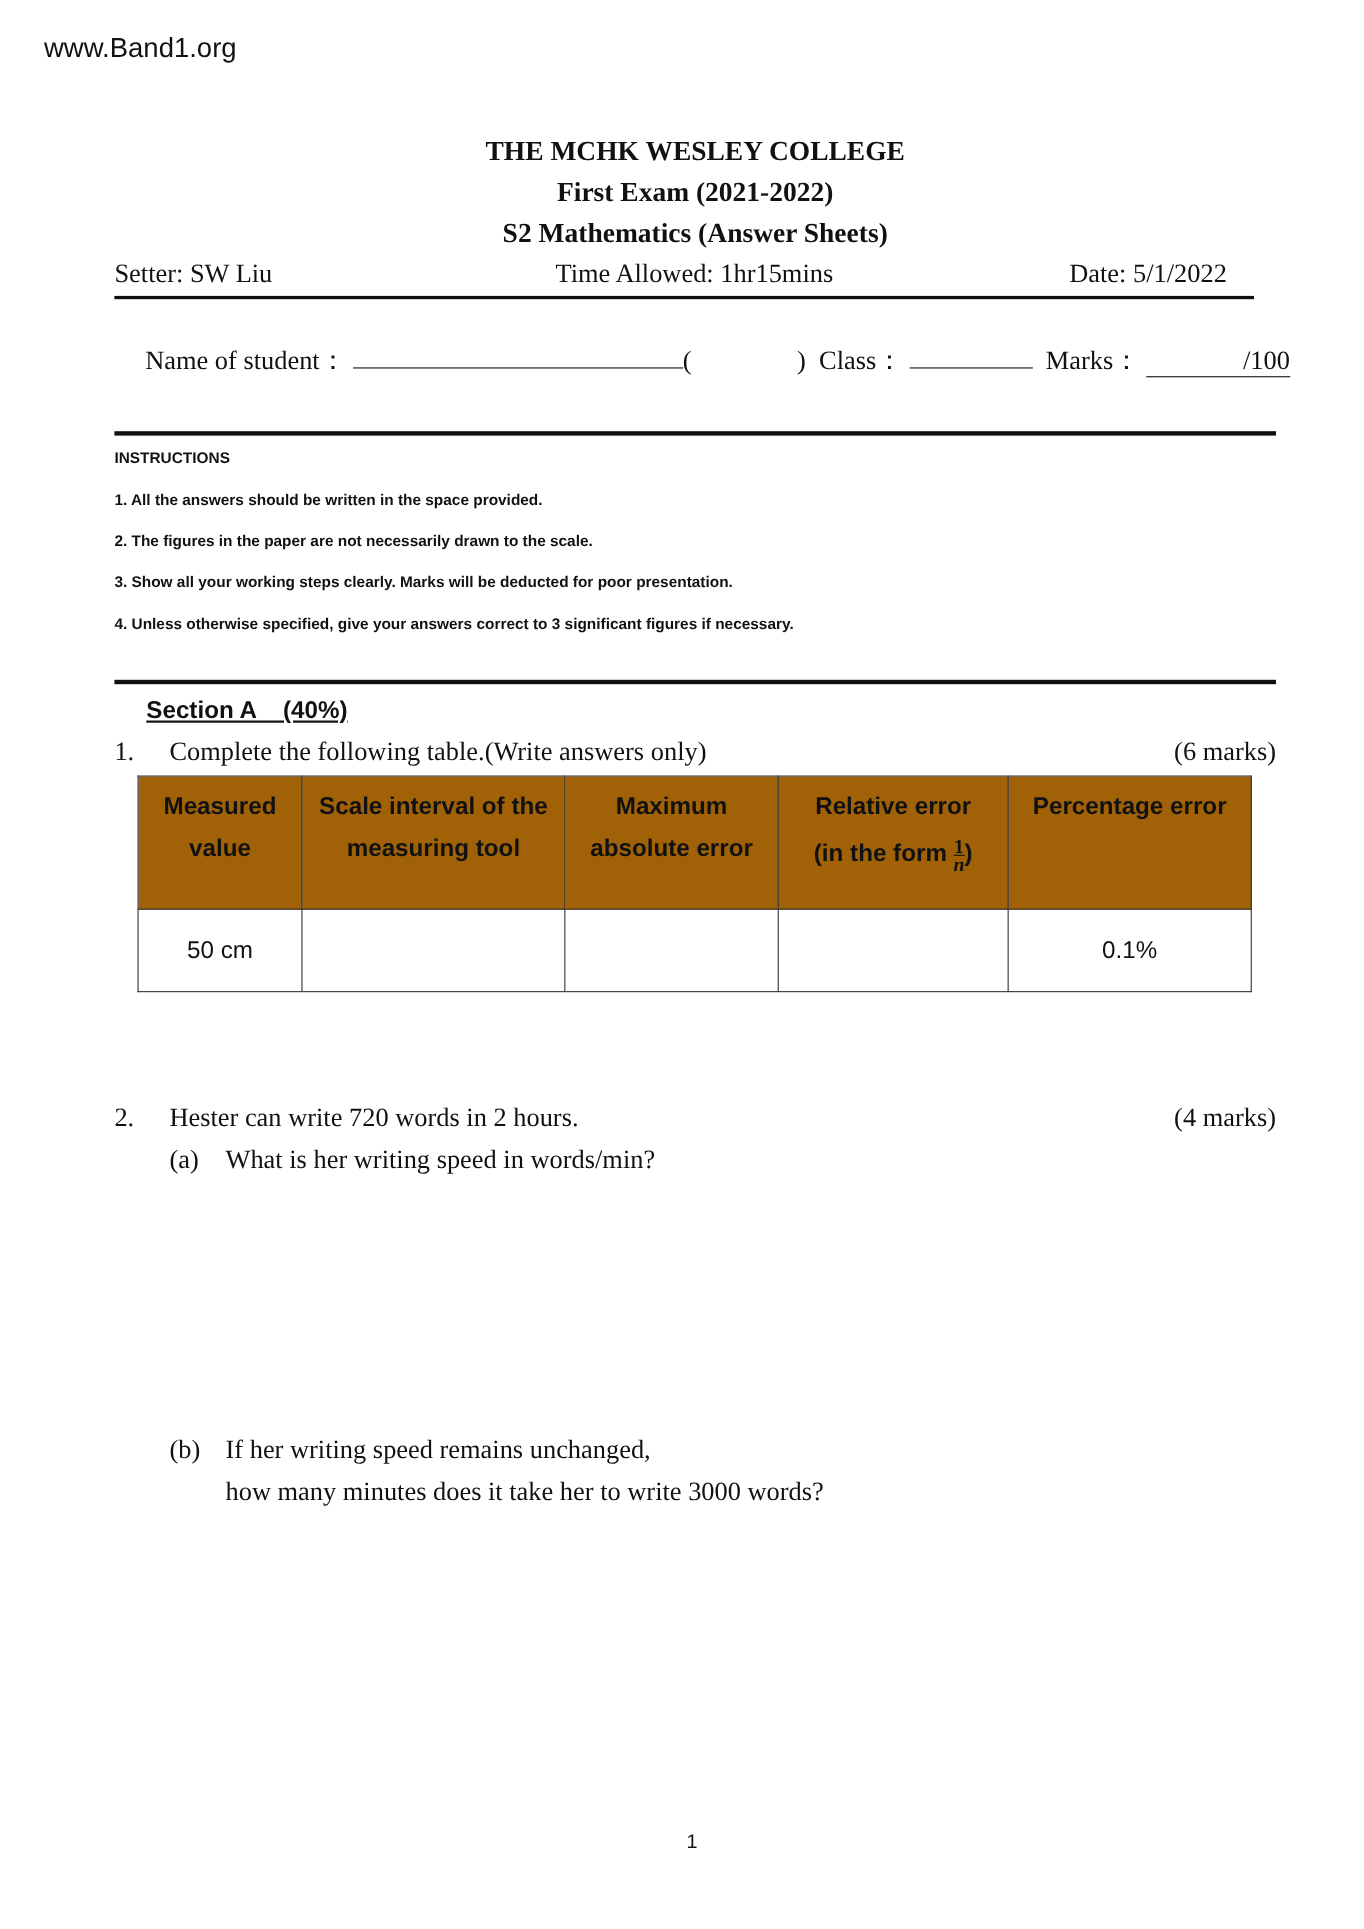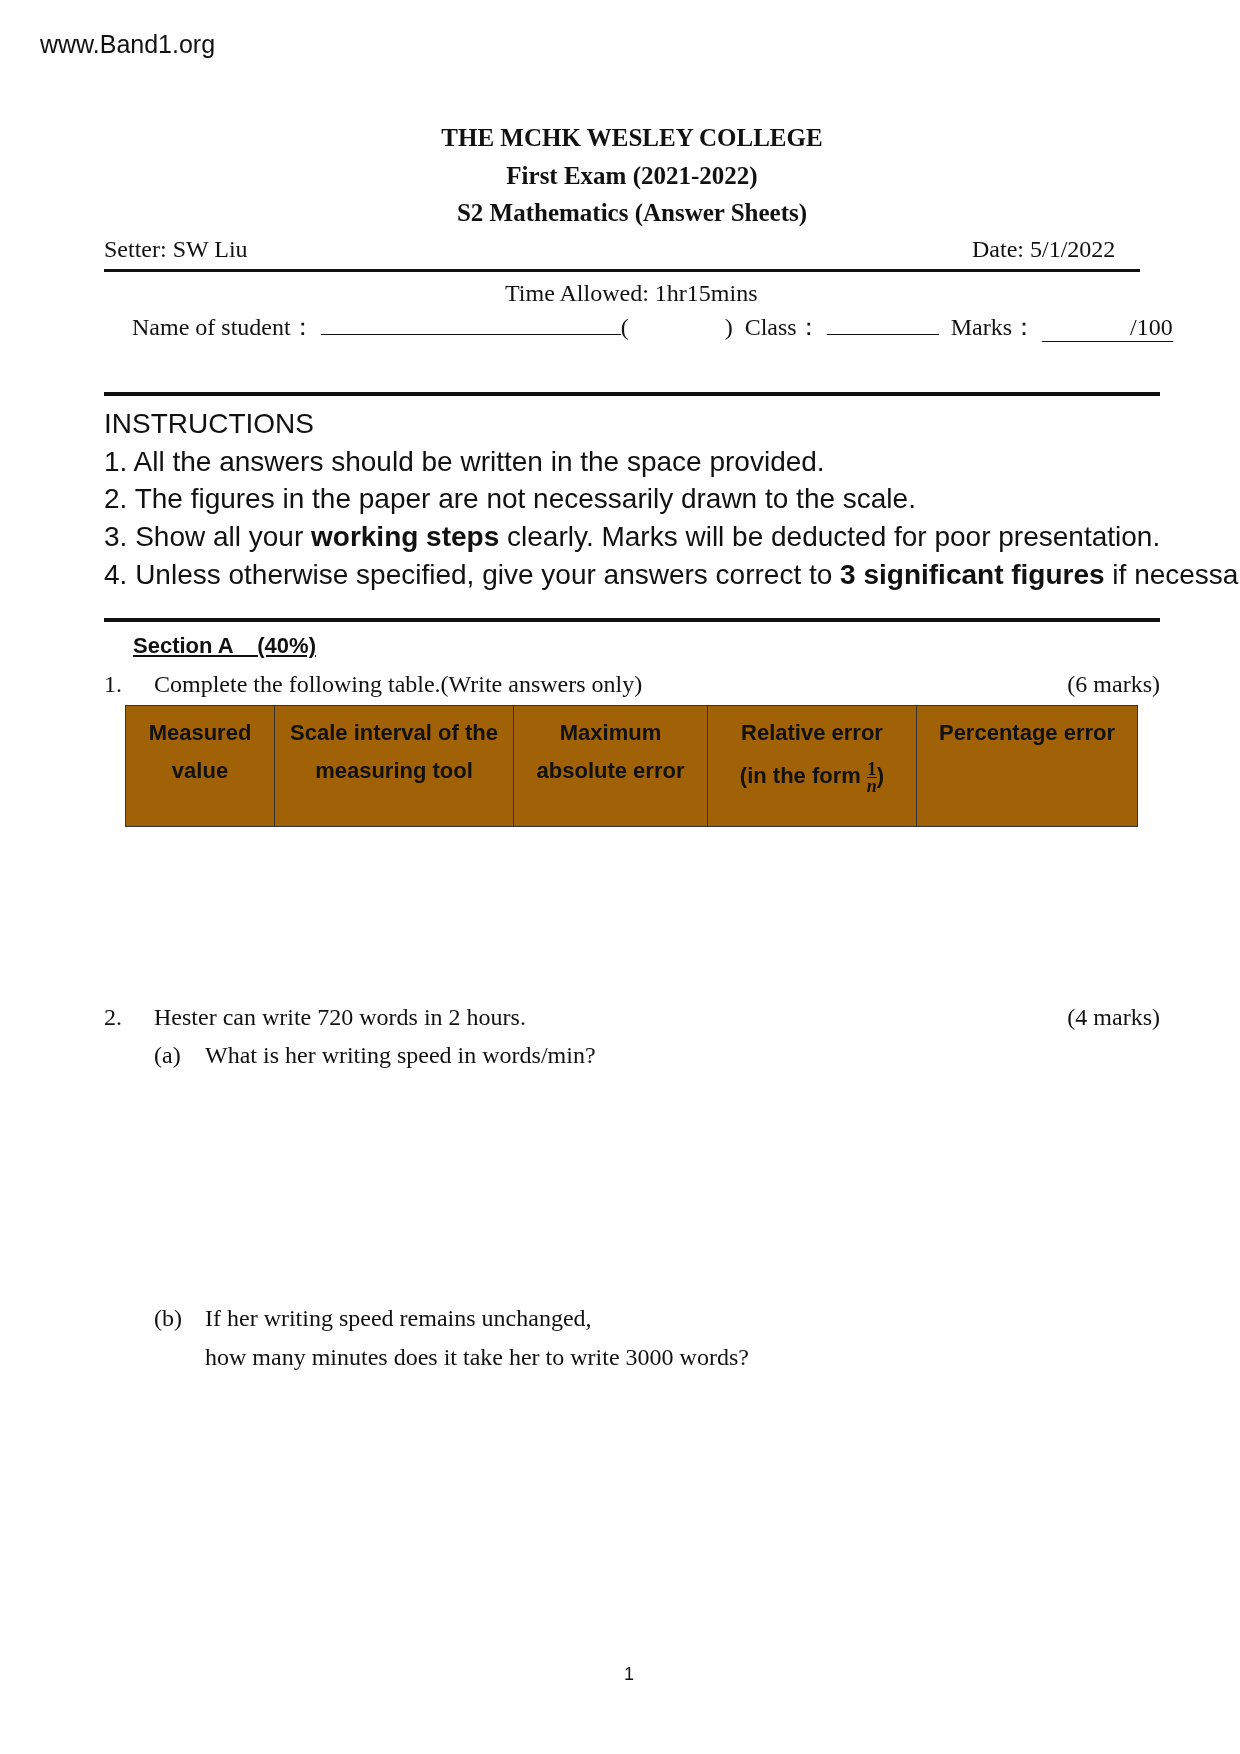--- a/index.html
+++ b/index.html
@@ -6,21 +6,21 @@
   body { width: 1240px; height: 1754px; position: relative; overflow: hidden; color: #111; }
   .abs { position: absolute; white-space: nowrap; }
   .serif { font-family: "Liberation Serif", "DejaVu Serif", serif; }
   .sans { font-family: "Liberation Sans", "DejaVu Sans", sans-serif; }
   .watermark { left: 40px; top: 30px; font-size: 25px; }
   .title { left: 0; width: 1264px; text-align: center; font-weight: bold; font-size: 25px; }
   .meta { top: 236px; font-size: 24px; }
   .rule-thin { position: absolute; background: #111; }
   .name-line { top: 311px; left: 104px; font-size: 24px; margin-left: 28px; }
   .blank { display: inline-block; border-bottom: 1.5px solid #111; height: 22px; vertical-align: baseline; }
-  .instr { left: 104px; font-size: 28px; }
+  .instr { left: 104px; font-size: 14px; font-weight: bold; }
   .section { left: 104px; top: 633px; font-size: 22px; font-weight: bold; text-decoration: underline; margin-left: 29px; }
   .q { font-size: 24px; }
   table.err { position: absolute; left: 125px; top: 705px; width: 1013px; border-collapse: collapse; font-family: "Liberation Sans", "DejaVu Sans", sans-serif; font-size: 22px; }
   table.err th, table.err td { border: 1.5px solid #333; text-align: center; vertical-align: top; }
   table.err th { background: #a16207; font-weight: bold; height: 111px; padding-top: 8px; line-height: 38px; }
   table.err td { height: 66px; vertical-align: middle; }
   table.err tr.r2 td { height: 72px; }
   .frac { display: inline-block; vertical-align: middle; text-align: center; font-family: "Liberation Serif", serif; font-style: italic; line-height: 14px; font-size: 18px; margin-left: 6px; }
   .frac .num { display: block; font-style: normal; font-weight: bold; }
   .frac .bar { display: block; border-top: 1.5px solid #111; width: 10px; margin: 1px auto; }
@@ -30,21 +30,21 @@
 </head>
 <body>
 
 <div class="abs sans watermark">www.Band1.org</div>
 
 <div class="abs serif title" style="top:124px;">THE MCHK WESLEY COLLEGE</div>
 <div class="abs serif title" style="top:162px;">First Exam (2021-2022)</div>
 <div class="abs serif title" style="top:199px;">S2 Mathematics (Answer Sheets)</div>
 
 <div class="abs serif meta" style="left:104px;">Setter: SW Liu</div>
-<div class="abs serif meta" style="left:505px;margin-top:44px;">Time Allowed: 1hr15mins</div>
+<div class="abs serif meta" style="left:505px;">Time Allowed: 1hr15mins</div>
 <div class="abs serif meta" style="left:972px;">Date: 5/1/2022</div>
 <div class="rule-thin" style="left:104px; top:269px; width:1036px; height:3px;"></div>
 
 <div class="abs serif name-line">
   <span>Name of student：</span>
   <span class="blank" style="width:300px;"></span><span>(</span>
   <span class="blank" style="width:84px; border-bottom:none;"></span>
   <span>)</span>
   &nbsp;<span>Class：</span>
   <span class="blank" style="width:112px;"></span>
@@ -72,20 +72,27 @@
   <thead>
     <tr>
       <th style="width:146px;"><span>Measured</span><br><span>value</span></th>
       <th style="width:236px;"><span>Scale interval of the</span><br><span>measuring tool</span></th>
       <th style="width:191px;text-align:center;"><span>Maximum</span><br><span>absolute error</span></th>
       <th style="width:206px;"><span>Relative error</span><br><span style="line-height:48px;"><span>(in the form</span><span class="frac"><span class="num">1</span><span class="bar"></span><span class="den">n</span></span><span>)</span></span></th>
       <th><span>Percentage error</span></th>
     </tr>
   </thead>
   <tbody>
+    <tr class="r2">
+      <td>50 cm</td>
+      <td></td>
+      <td></td>
+      <td></td>
+      <td>0.1%</td>
+    </tr>
   </tbody>
 </table>
 
 <div class="abs serif q" style="left:104px; top:1004px;">2.</div>
 <div class="abs serif q" style="left:154px; top:1004px;">Hester can write 720 words in 2 hours.</div>
 <div class="abs serif q" style="right:80px; top:1004px;">(4 marks)</div>
 
 <div class="abs serif q" style="left:154px; top:1042px;">(a)</div>
 <div class="abs serif q" style="left:205px; top:1042px;">What is her writing speed in words/min?</div>
 <div class="abs" style="left:205px; top:1085px; width:930px; height:200px;"></div>

